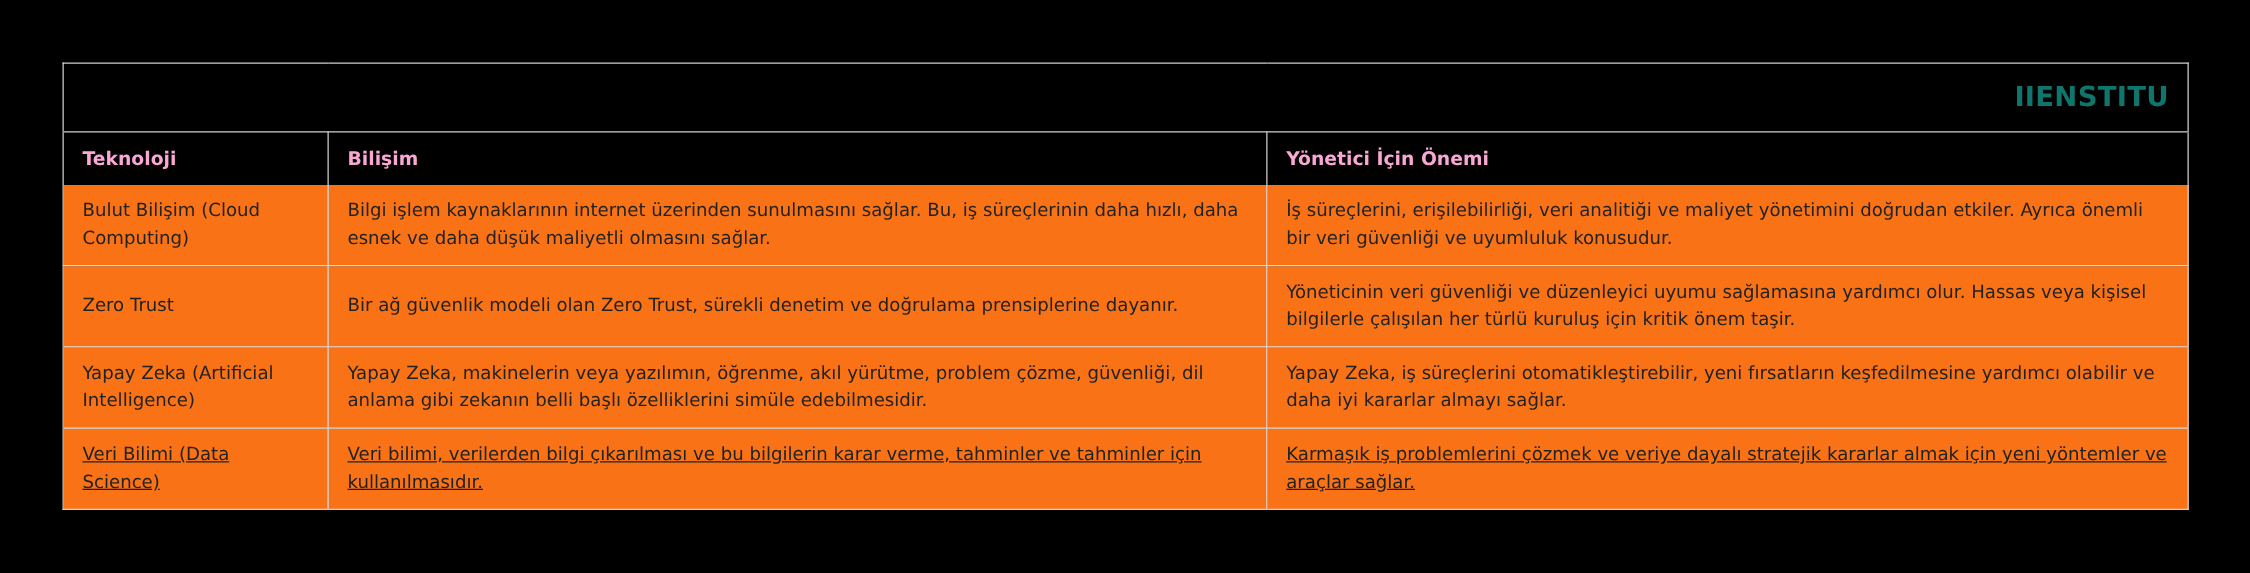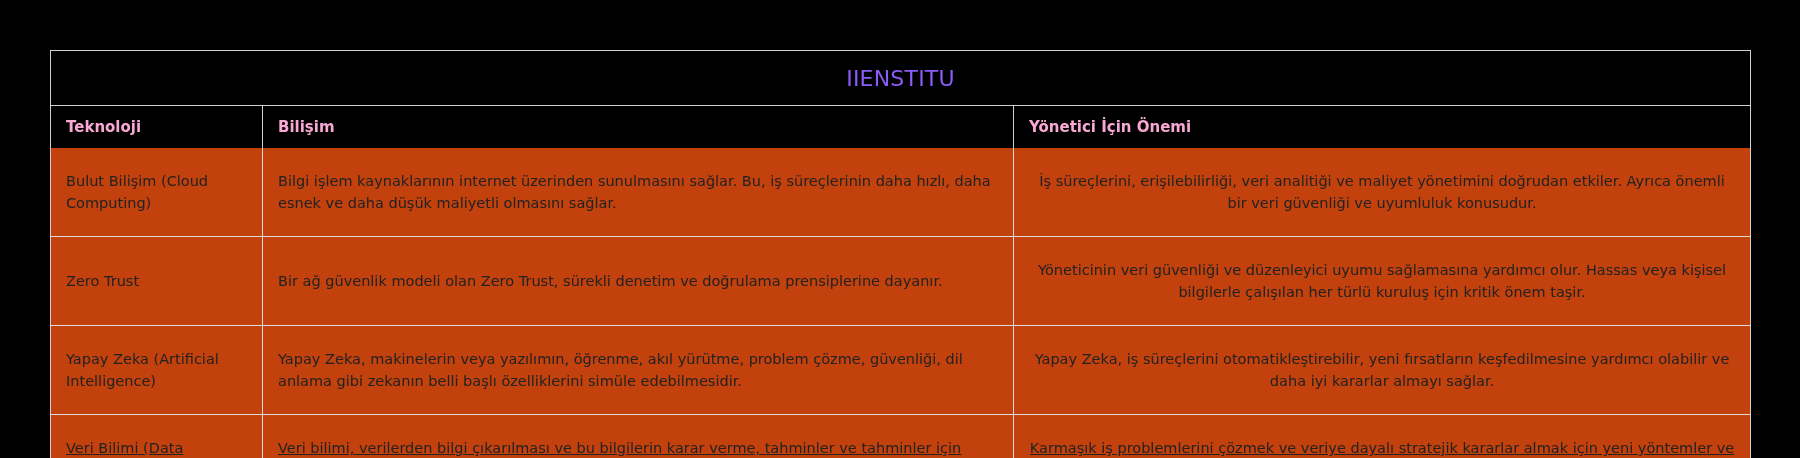--- a/index.html
+++ b/index.html
@@ -20,53 +20,53 @@
       width: 1700px;
     }
     table.grid {
       width: 1700px;
       border-collapse: collapse;
       table-layout: fixed;
       border: 1.5px solid #d0d0d0;
     }
     .title-cell {
       background: #000000;
-      color: #8b5cf6;
-      font-weight: normal;
+      color: #0f766e;
+      font-weight: bold;
       font-size: 22px;
       height: 54px;
       padding: 0 15px;
       border-bottom: 1.5px solid #d0d0d0;
-      text-align: center;
+      text-align: right;
       letter-spacing: 0.2px;
     }
     .head-cell {
       background: #000000;
       color: #f9a8d4;
       font-weight: bold;
       font-size: 15px;
       height: 42px;
       padding: 0 15px;
       text-align: left;
       border-right: 1.5px solid #d0d0d0;
       vertical-align: middle;
     }
     .head-cell:last-child { border-right: none; }
     .data-row td {
-      background: #c2410c;
+      background: #f97316;
       color: #222222;
       font-size: 14.5px;
       line-height: 22px;
       height: 64px;
-      padding: 12px 15px;
+      padding: 0 15px;
       vertical-align: middle;
       border-right: 1px solid #dddddd;
       border-bottom: 1px solid #dddddd;
     }
-    .data-row td:last-child { border-right: none; text-align: center; }
+    .data-row td:last-child { border-right: none; }
     .data-row:last-child td { border-bottom: none; text-decoration: underline; }
     col.c1 { width: 212px; }
     col.c2 { width: 751px; }
     col.c3 { width: 737px; }
   </style>
 </head>
 <body>
 
 <div class="wrap">
   <table class="grid">

